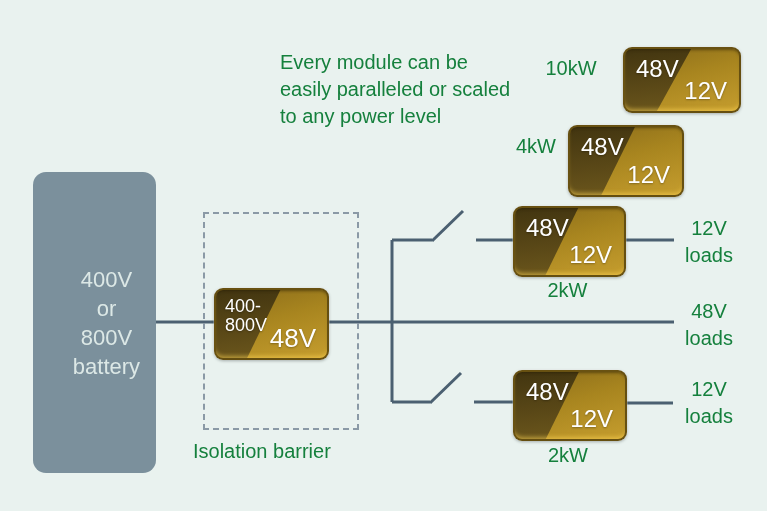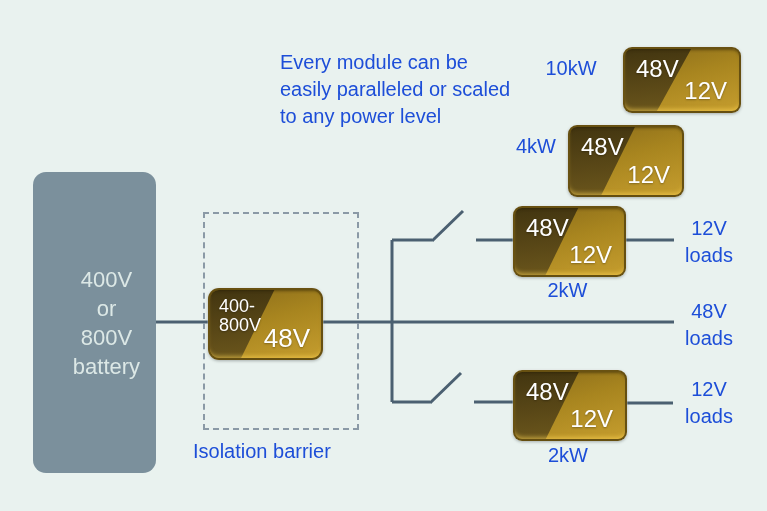--- a/index.html
+++ b/index.html
@@ -29,21 +29,21 @@
     margin-left:24px;
   }
 
   
   .iso-box{
     position:absolute;left:203px;top:212px;width:152px;height:214px;
     border:2px dashed #8b9aa6;
     z-index:1;
   }
   .txt{
-    position:absolute;color:#1d4ed8;font-size:20px;line-height:26px;
+    position:absolute;color:#15803d;font-size:20px;line-height:26px;
     white-space:pre-line;z-index:3;
   }
   .txt.center{text-align:center;}
   .txt.right{text-align:right;}
   #annotation{left:280px;top:49px;line-height:27px;}
   #iso-rating{left:203px;top:224px;width:155px;text-align:center;}
   #bus-converter-label{left:203px;top:360px;width:155px;text-align:center;}
   #isolation-barrier-label{left:193px;top:438px;width:175px;text-align:left;}
   #plabel-10kw{left:530px;top:55px;width:82px;text-align:center;}
   #plabel-4kw{left:480px;top:133px;width:76px;text-align:right;}
@@ -79,21 +79,21 @@
   }
   .module .v-in{left:11px;top:6px;}
   .module .v-out{right:12px;bottom:6px;}
 
   #module-10kw{left:623px;top:47px;width:114px;height:62px;}
   #module-4kw{left:568px;top:125px;width:112px;height:68px;}
   #module-2kw-top{left:513px;top:206px;width:109px;height:67px;}
   #module-2kw-bottom{left:513px;top:370px;width:110px;height:67px;}
 
   
-  #bus-module{left:208px;top:288px;width:111px;height:68px;border-radius:11px;}
+  #bus-module{left:214px;top:288px;width:111px;height:68px;}
   #bus-module .v-in{font-size:18px;line-height:19px;left:9px;top:7px;white-space:pre-line;}
   #bus-module .v-out{font-size:26px;right:11px;bottom:4px;}
 </style>
 </head>
 <body>
 
 <div class="canvas">
 
   <svg class="wires" width="767" height="511" viewBox="0 0 767 511">
     <path class="wire" d="M156 322 H 674"></path>

